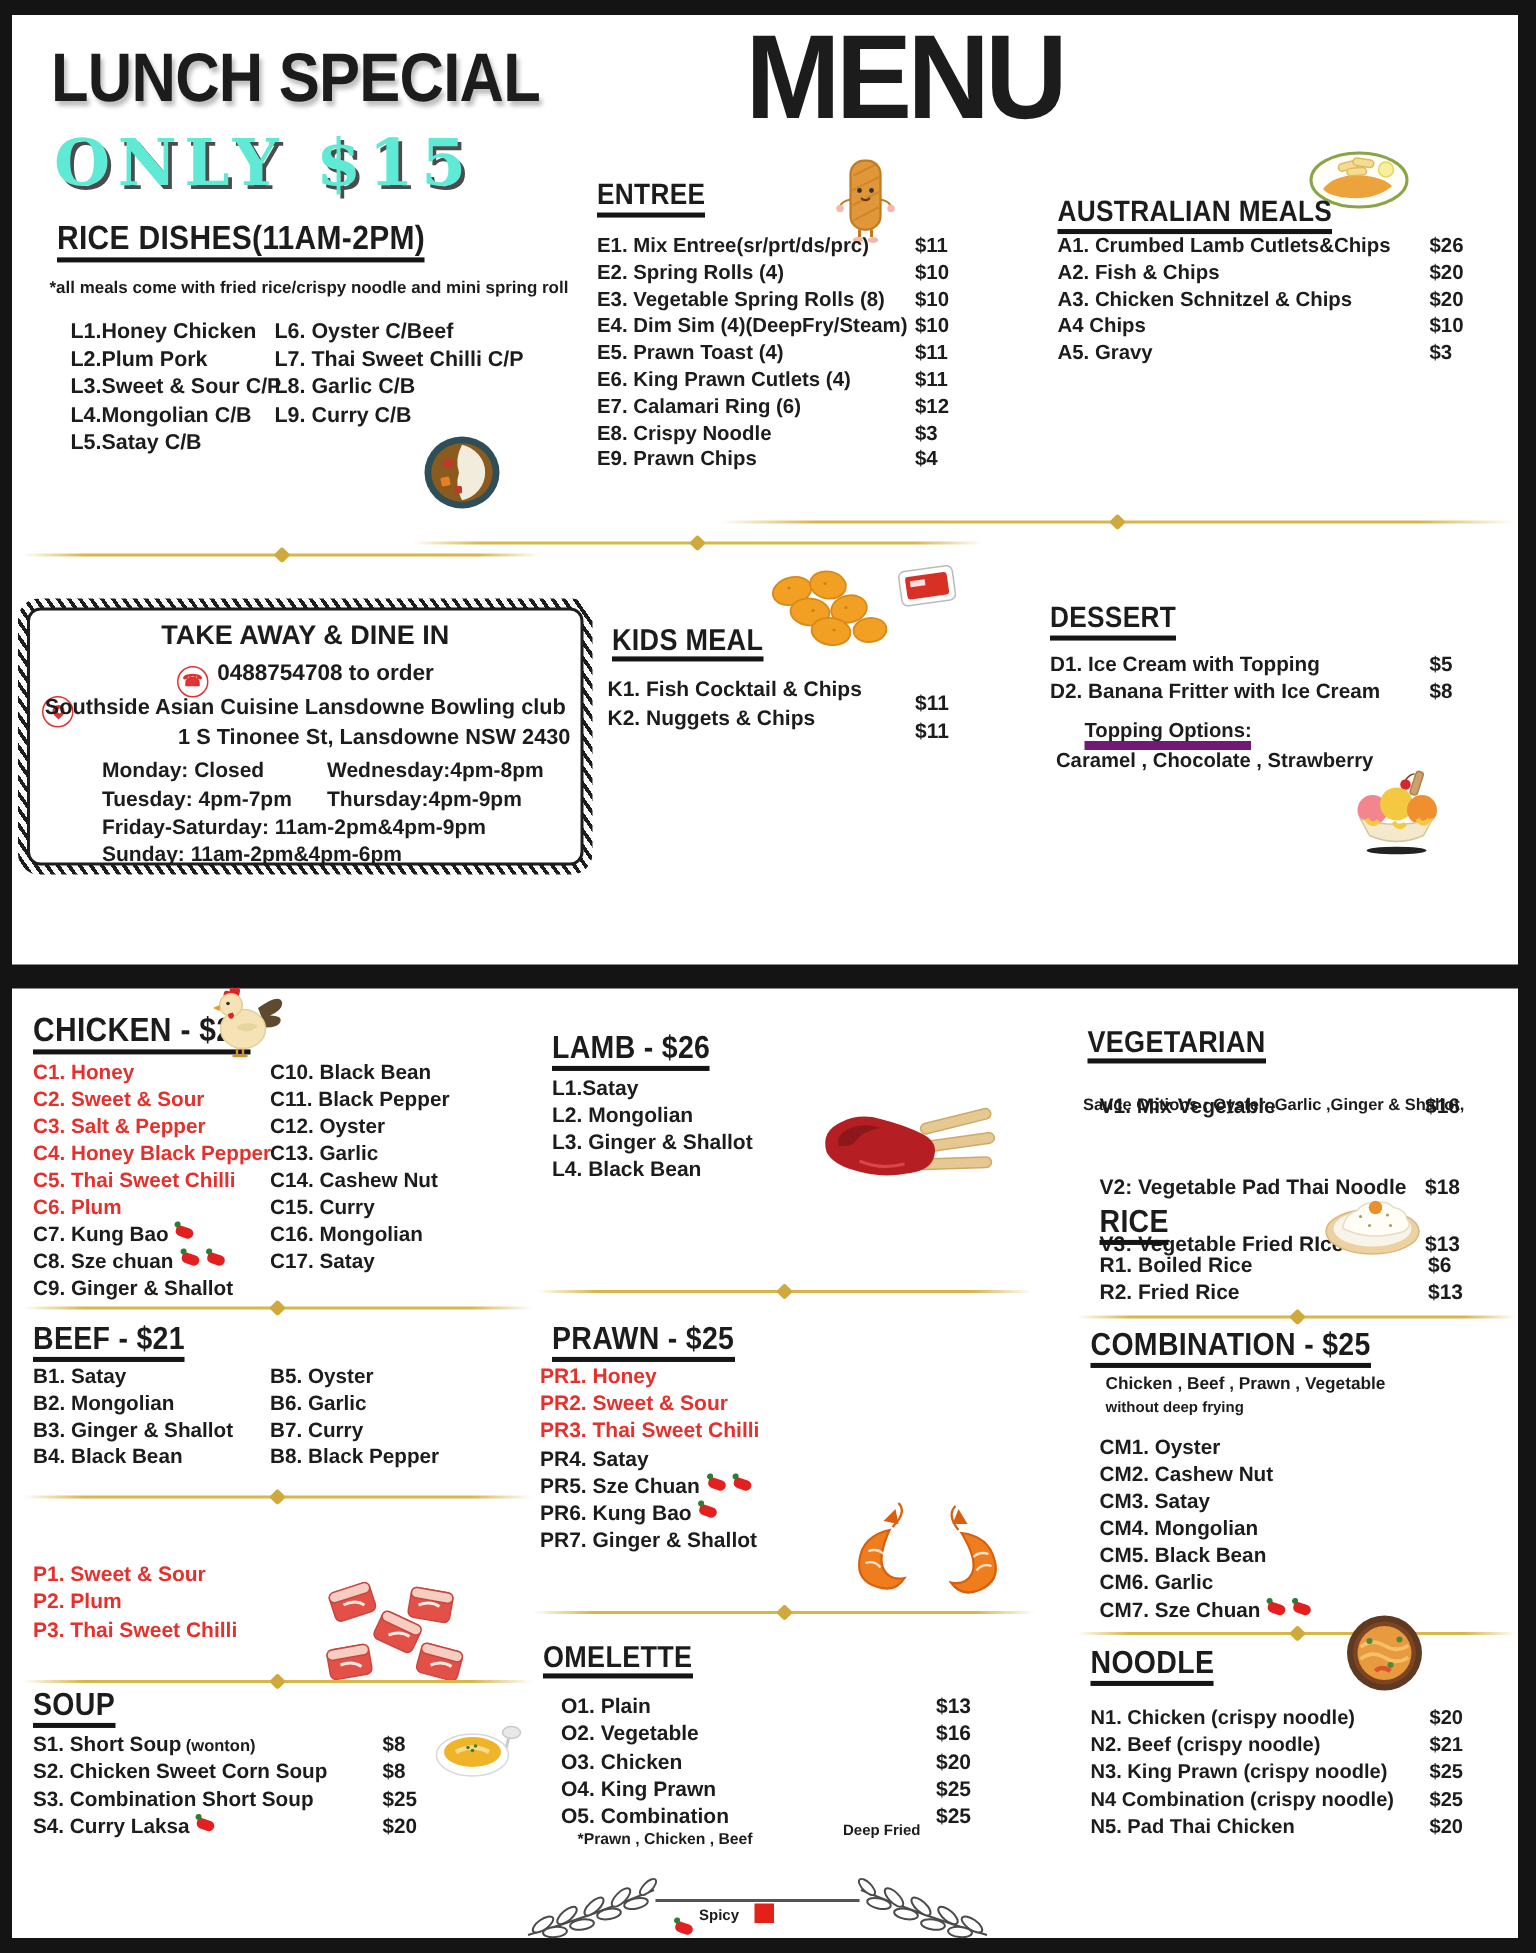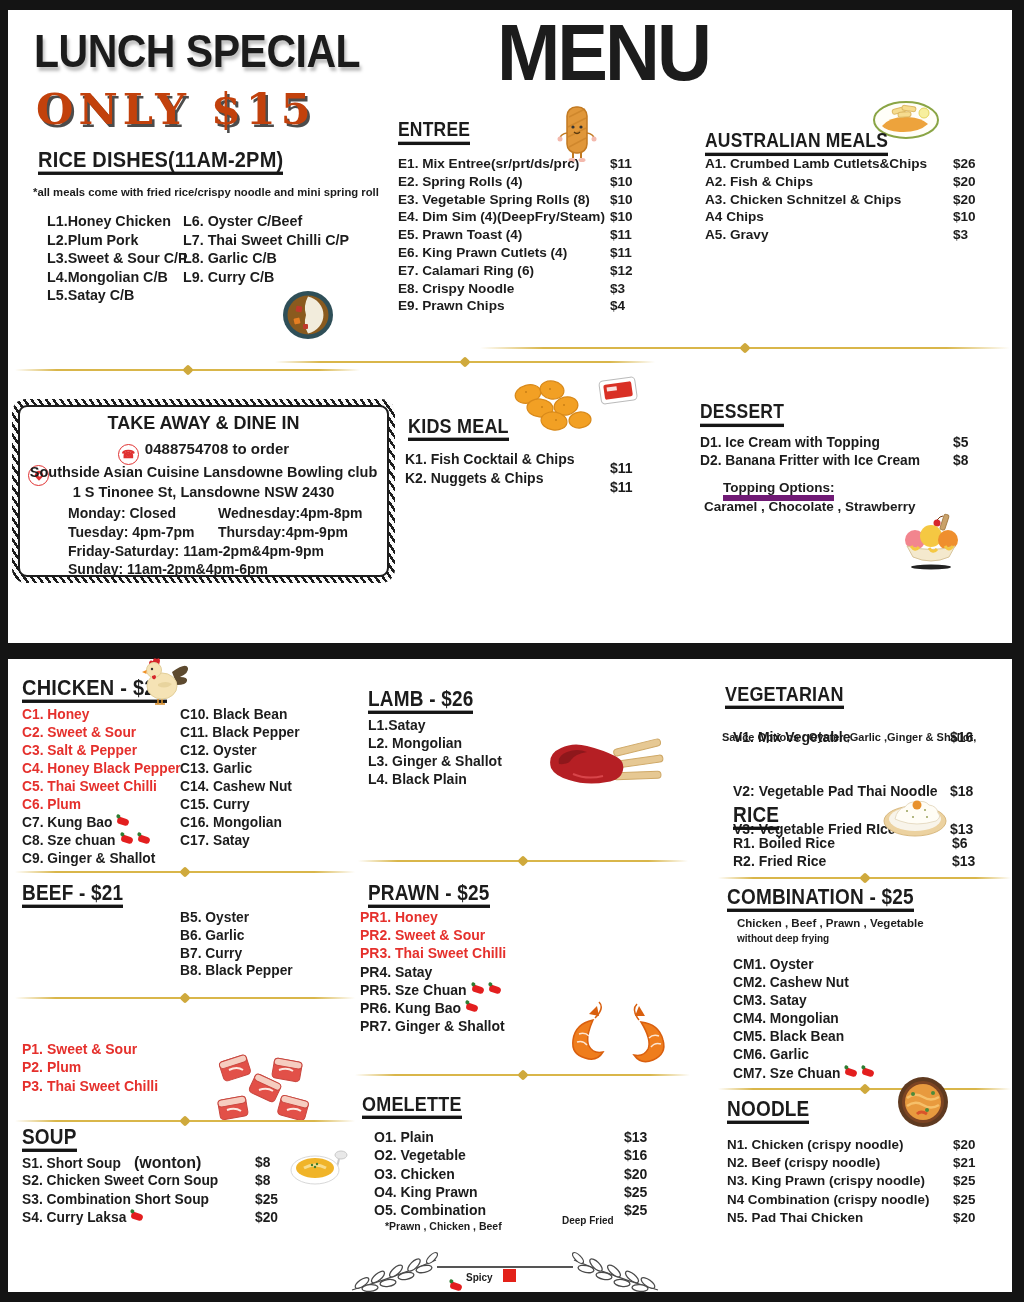--- a/index.html
+++ b/index.html
@@ -10,35 +10,35 @@
   #sheet1{top:10px;height:633px;}
   #sheet2{top:659px;height:633px;}
   .abs{position:absolute;}
   .h{font-weight:bold;border-bottom:3px solid #151515;display:inline-block;line-height:1.12;
      letter-spacing:.2px;transform:scaleY(1.12);transform-origin:left bottom;white-space:nowrap;}
   .list{position:absolute;}
   .mi{position:relative;white-space:nowrap;height:var(--lh,18px);line-height:var(--lh,18px);
       font-size:var(--fs,13.6px);font-weight:bold;}
   .mi .price{position:absolute;left:var(--price-left,220px);top:0;}
   .red .lbl{color:var(--red);}
-  .sm{font-size:16px;margin-left:13px;}
+  .sm{font-size:11px;margin-left:3px;}
   .note{font-weight:bold;white-space:nowrap;}
   .chili{display:inline-block;width:12px;height:7px;background:var(--chili);
          border-radius:0 7px 7px 7px;transform:rotate(18deg);margin-left:5px;position:relative;top:-2px;}
   .chili::after{content:'';position:absolute;left:-2px;top:-2px;width:4px;height:4px;
          background:#2e7d32;border-radius:50%;}
   .gdiv{position:absolute;height:2px;
         background:linear-gradient(90deg,rgba(217,182,74,0),var(--gold) 12%,var(--gold) 88%,rgba(217,182,74,0));}
   .gdiv::after{content:'';position:absolute;left:50%;top:-3px;width:8px;height:8px;
         background:#cfa93c;transform:translateX(-50%) rotate(45deg);border-radius:2px;}
   
   #lunch-title{font-size:41px;font-weight:bold;letter-spacing:-.5px;transform:scaleY(1.12);
         transform-origin:left top;text-shadow:2px 3px 3px rgba(0,0,0,.25);white-space:nowrap;}
   #only15{font-family:"DejaVu Serif",serif;font-weight:bold;font-size:43px;letter-spacing:5px;
-        color:#c2410c;text-shadow:2.5px 3px 0 rgba(45,45,45,.85);white-space:nowrap;}
+        color:#5eead4;text-shadow:2.5px 3px 0 rgba(45,45,45,.85);white-space:nowrap;}
   #menu-title{font-size:76px;font-weight:bold;letter-spacing:-3px;transform:scaleY(1.05);
         transform-origin:left top;white-space:nowrap;}
   
   #takeaway{position:absolute;left:12px;top:399px;width:383px;height:184px;border-radius:14px;
         background:repeating-linear-gradient(55deg,#1d1d1d 0 2.5px,#fafafa 2.5px 6px);
         padding:6px;box-sizing:border-box;}
   #ta-inner{position:relative;width:100%;height:100%;background:#fff;border:2px solid #1d1d1d;
         border-radius:9px;box-sizing:border-box;font-weight:bold;}
   .ta-center{position:absolute;left:0;width:100%;text-align:center;white-space:nowrap;}
   .ta-row{display:grid;grid-template-columns:150px auto;margin-bottom:3px;font-size:14px;font-weight:bold;}
@@ -158,21 +158,21 @@
       <div class="ta-center" style="top:6px;font-size:18px;">TAKE AWAY &amp; DINE IN</div>
       <div class="ta-center" style="top:33px;font-size:15px;">
         <span class="circ">
             <span class="ph-glyph">☎</span>
           </span><span>0488754708  to order</span>
       </div>
       <span class="abs" style="left:8px;top:54px;"><span class="circ">
             <span class="pin"></span>
           </span></span>
       <div class="ta-center" style="top:57px;font-size:14.5px;">Southside Asian Cuisine Lansdowne Bowling club</div>
-      <div class="ta-center" style="top:77px;font-size:14.5px;">1 S Tinonee St, Lansdowne NSW 2430</div>
+      <div class="ta-center" style="top:77px;font-size:14.5px;padding-left:46px;">1 S Tinonee St, Lansdowne NSW 2430</div>
       <div class="abs" style="left:48px;top:98px;">
 
       <div class="ta-row">
             <span>Monday: Closed</span>
             <span>Wednesday:4pm-8pm</span>
           </div>
           <div class="ta-row">
             <span>Tuesday: 4pm-7pm</span>
             <span>Thursday:4pm-9pm</span>
           </div>
@@ -272,20 +272,27 @@
       <div class="mi"><span class="lbl">C12. Oyster</span><span></span></div>
       <div class="mi"><span class="lbl">C13. Garlic</span><span></span></div>
       <div class="mi"><span class="lbl">C14. Cashew Nut</span><span></span></div>
       <div class="mi"><span class="lbl">C15. Curry</span><span></span></div>
       <div class="mi"><span class="lbl">C16. Mongolian</span><span></span></div>
       <div class="mi"><span class="lbl">C17. Satay</span><span></span></div>
     </div>
   <div class="gdiv" style="left:15px;top:871px;width:340px;"></div>
 
   <div class="abs" style="left:22px;top:884px;"><span class="h" style="font-size:19px;">BEEF - $21</span></div>
+  <div class="list" style="left:22px;top:909px;--lh:17.8px;--fs:13.8px;">
+
+  <div class="mi"><span class="lbl">B1. Satay</span><span></span></div>
+      <div class="mi"><span class="lbl">B2. Mongolian</span><span></span></div>
+      <div class="mi"><span class="lbl">B3. Ginger &amp; Shallot</span><span></span></div>
+      <div class="mi"><span class="lbl">B4. Black Bean</span><span></span></div>
+    </div>
   <div class="list" style="left:180px;top:909px;--lh:17.8px;--fs:13.8px;">
 
   <div class="mi"><span class="lbl">B5. Oyster</span><span></span></div>
       <div class="mi"><span class="lbl">B6. Garlic</span><span></span></div>
       <div class="mi"><span class="lbl">B7. Curry</span><span></span></div>
       <div class="mi"><span class="lbl">B8. Black Pepper</span><span></span></div>
     </div>
   <div class="gdiv" style="left:15px;top:997px;width:340px;"></div>
 
   <div class="list" style="left:22px;top:1040px;--lh:18.3px;--fs:14px;">
@@ -344,21 +351,21 @@
       </svg>
   </span>
 
   
   <div class="abs" style="left:368px;top:690px;"><span class="h" style="font-size:19px;">LAMB - $26</span></div>
   <div class="list" style="left:368px;top:716px;--lh:18px;--fs:14px;">
 
   <div class="mi"><span class="lbl">L1.Satay</span><span></span></div>
       <div class="mi"><span class="lbl">L2. Mongolian</span><span></span></div>
       <div class="mi"><span class="lbl">L3. Ginger &amp; Shallot</span><span></span></div>
-      <div class="mi"><span class="lbl">L4. Black Plain</span><span></span></div>
+      <div class="mi"><span class="lbl">L4. Black Bean</span><span></span></div>
     </div>
   <span class="abs" style="left:543px;top:730px;">
     <svg viewBox="0 0 125 65" width="125" height="65">
         <g fill="#e6c893" stroke="#cfa968">
           <rect x="70" y="14" width="48" height="7" rx="3.5" transform="rotate(-14 94 17)"></rect>
           <rect x="72" y="28" width="48" height="7" rx="3.5" transform="rotate(-8 96 31)"></rect>
           <rect x="70" y="42" width="48" height="7" rx="3.5" transform="rotate(-2 94 45)"></rect>
         </g>
         <path d="M8 38 q-4-14 10-20 q12-6 26-2 q16 4 28 10 q10 5 8 14 q-2 10-16 12 q-20 4-38-2 q-14-4-18-12z" fill="#b51f24"></path>
         <path d="M16 34 q-2-8 8-12 q10-4 20 0 q-12 2-16 8 q-3 5-12 4z" fill="#7e1418" opacity=".7"></path>

